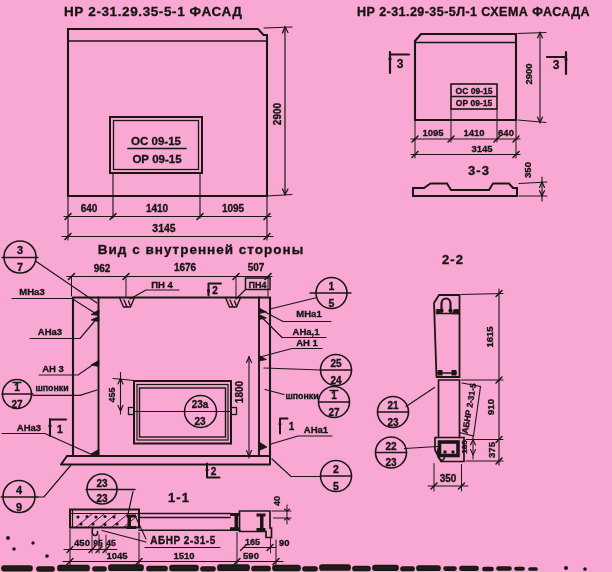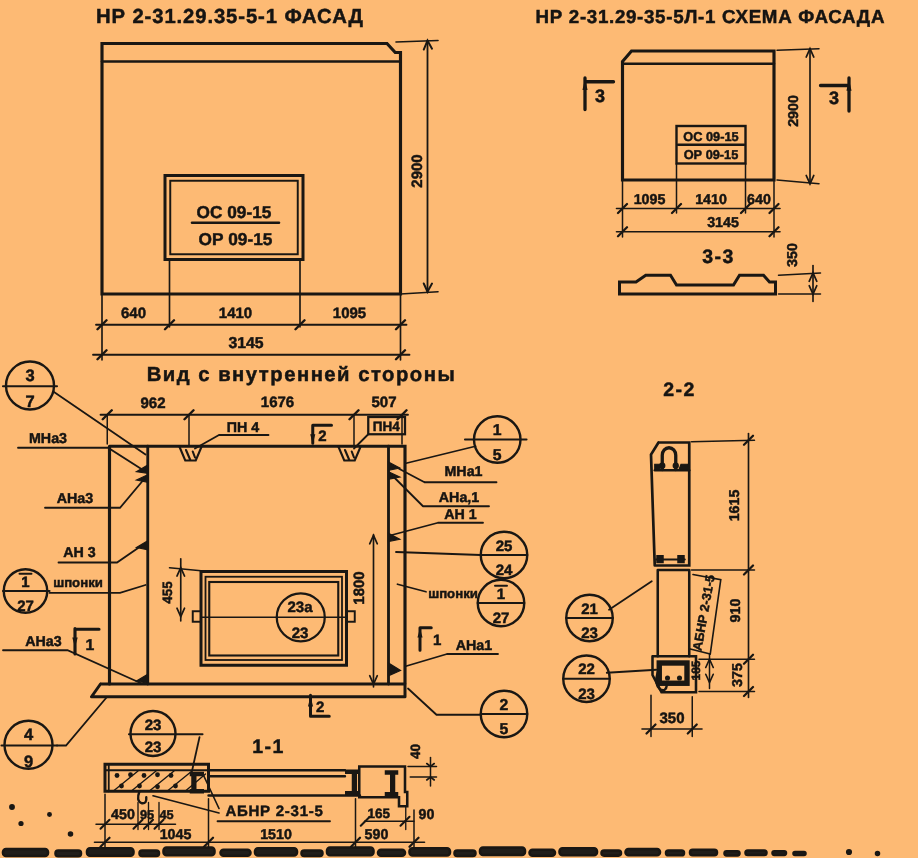--- a/index.html
+++ b/index.html
@@ -1,16 +1,16 @@
 <!DOCTYPE html>
 <html><head>
 <meta charset="utf-8">
 <style>
 html,body{margin:0;padding:0;background:#ffffff;}
-#page{width:612px;height:572px;position:relative;background:#fdba74;overflow:hidden;}
+#page{width:612px;height:572px;position:relative;background:#f9a8d4;overflow:hidden;}
 svg{position:absolute;top:0;left:0;}
 text{font-family:"Liberation Sans",sans-serif;fill:#161412;stroke:#161412;stroke-width:0.32px;}
 .t{font-weight:bold;}
 </style>
 </head>
 <body>
 <div id="page">
 <svg width="612" height="572" viewBox="0 0 612 572">
 <g stroke="#1a1713" stroke-width="1.7" fill="none" stroke-linecap="round">
 

